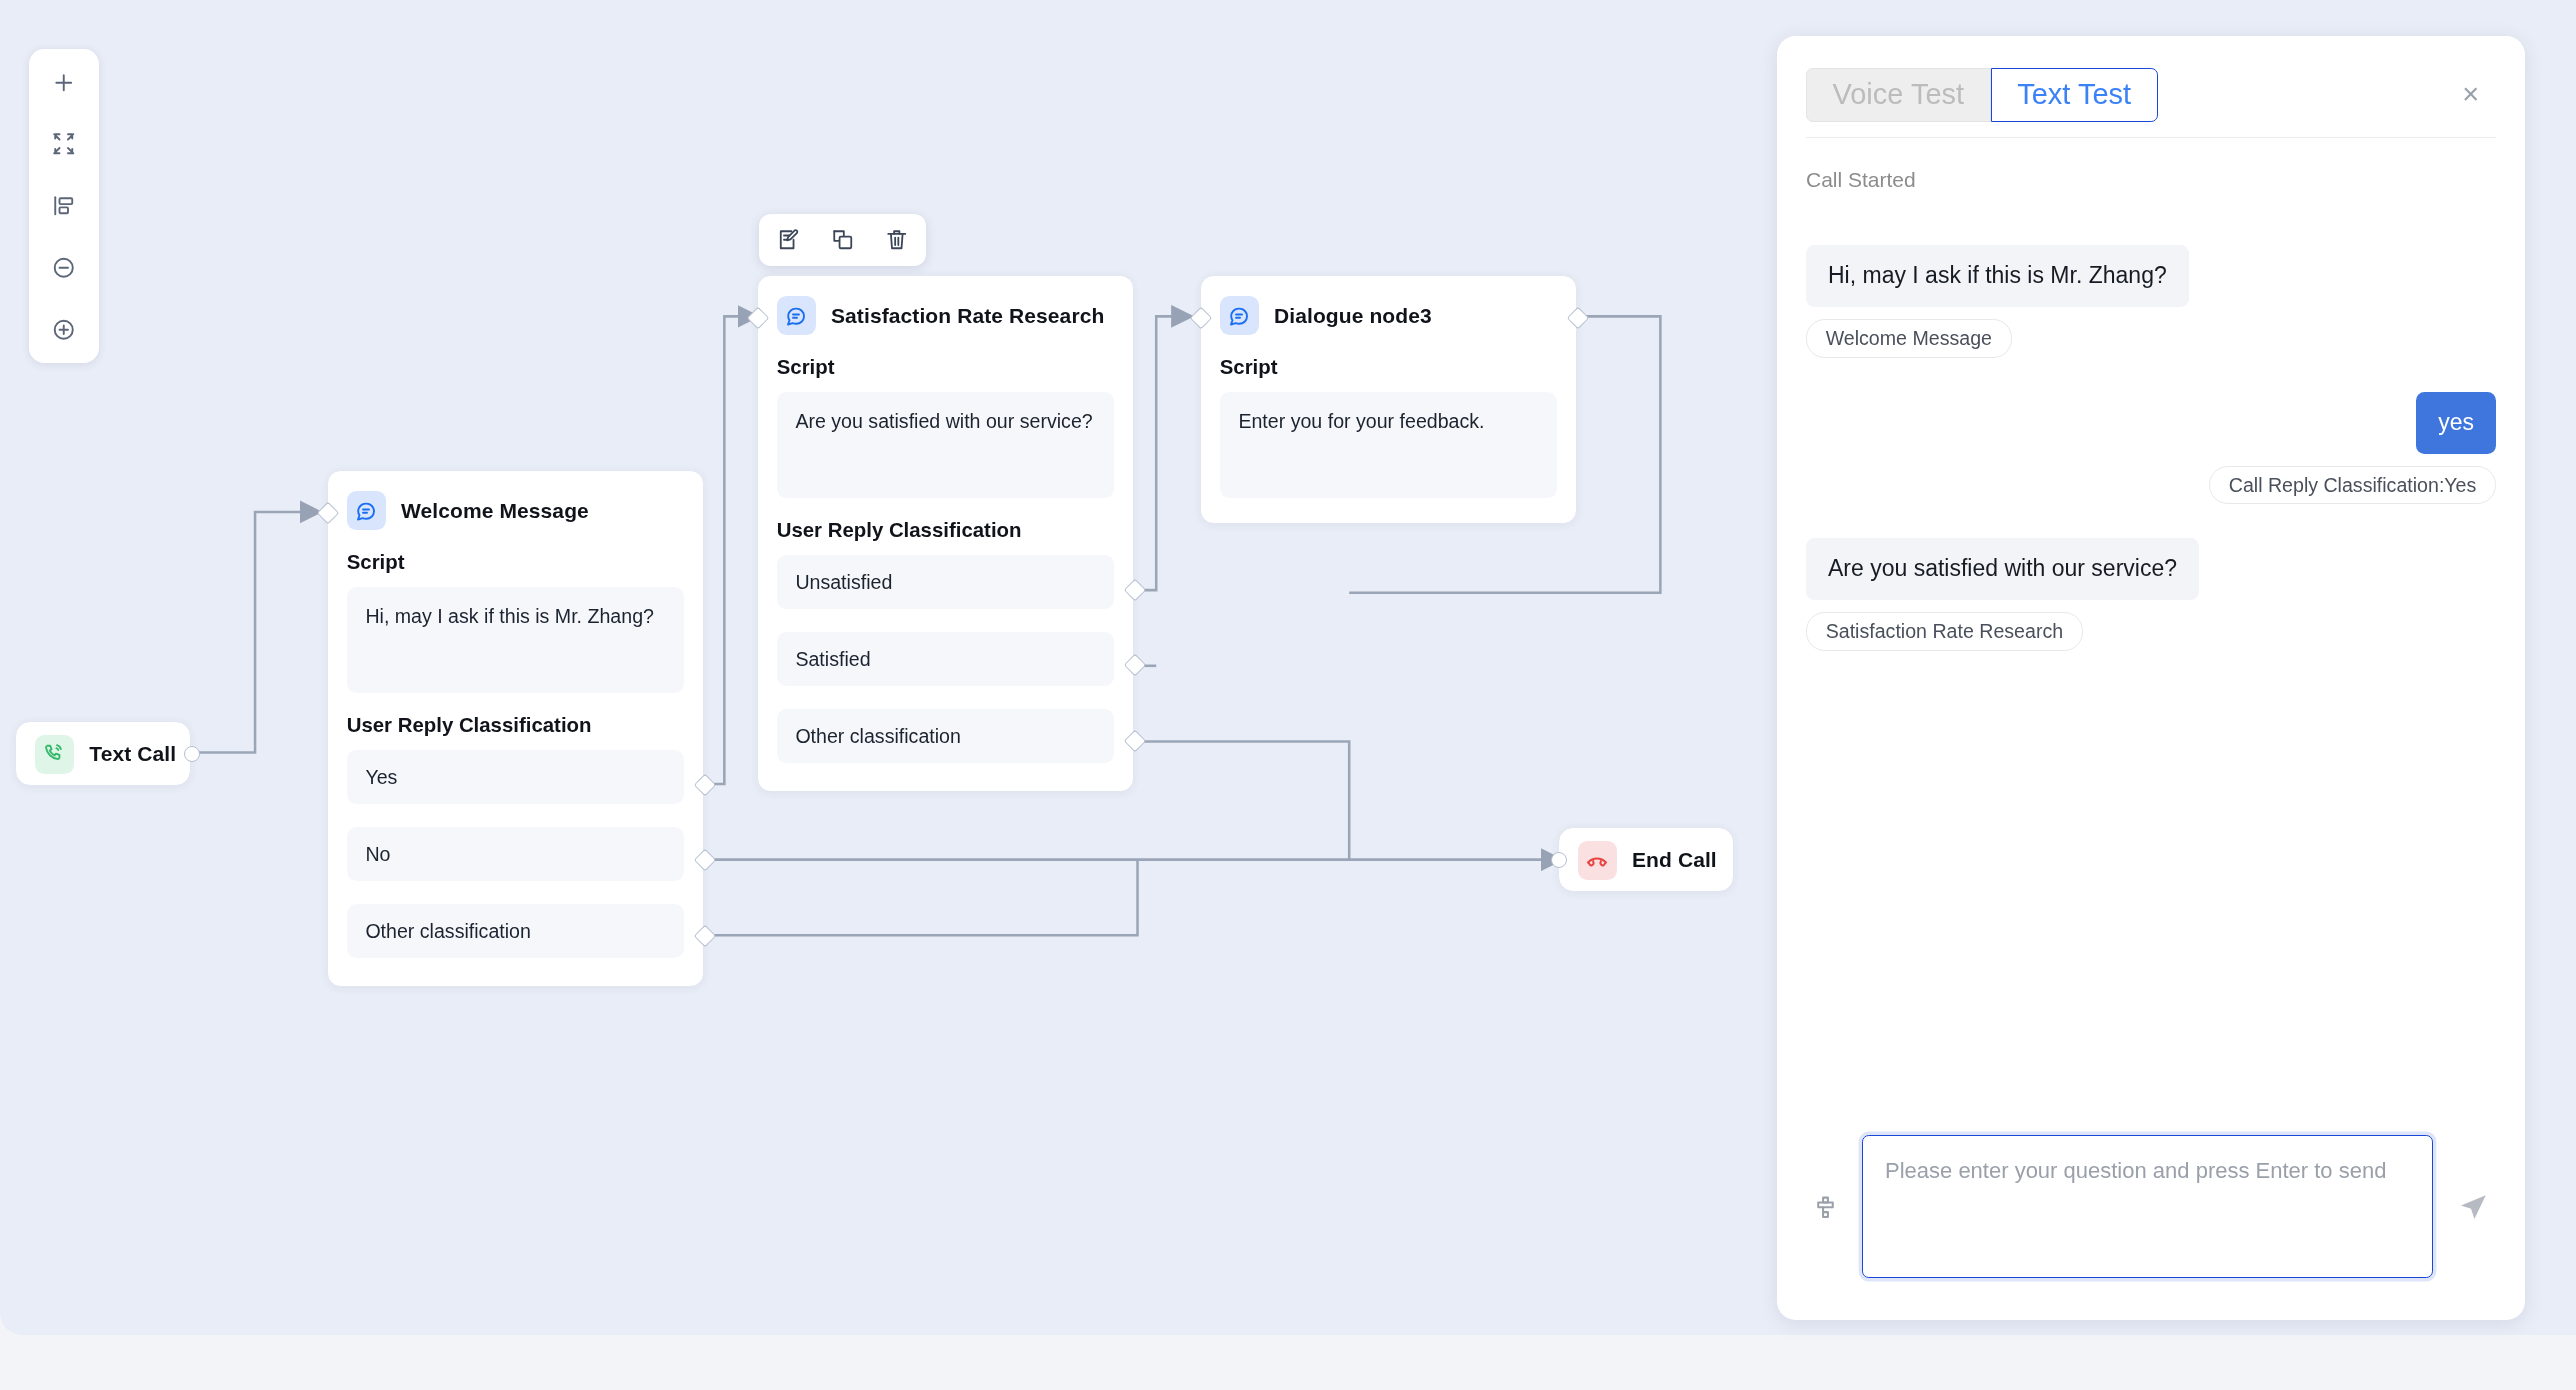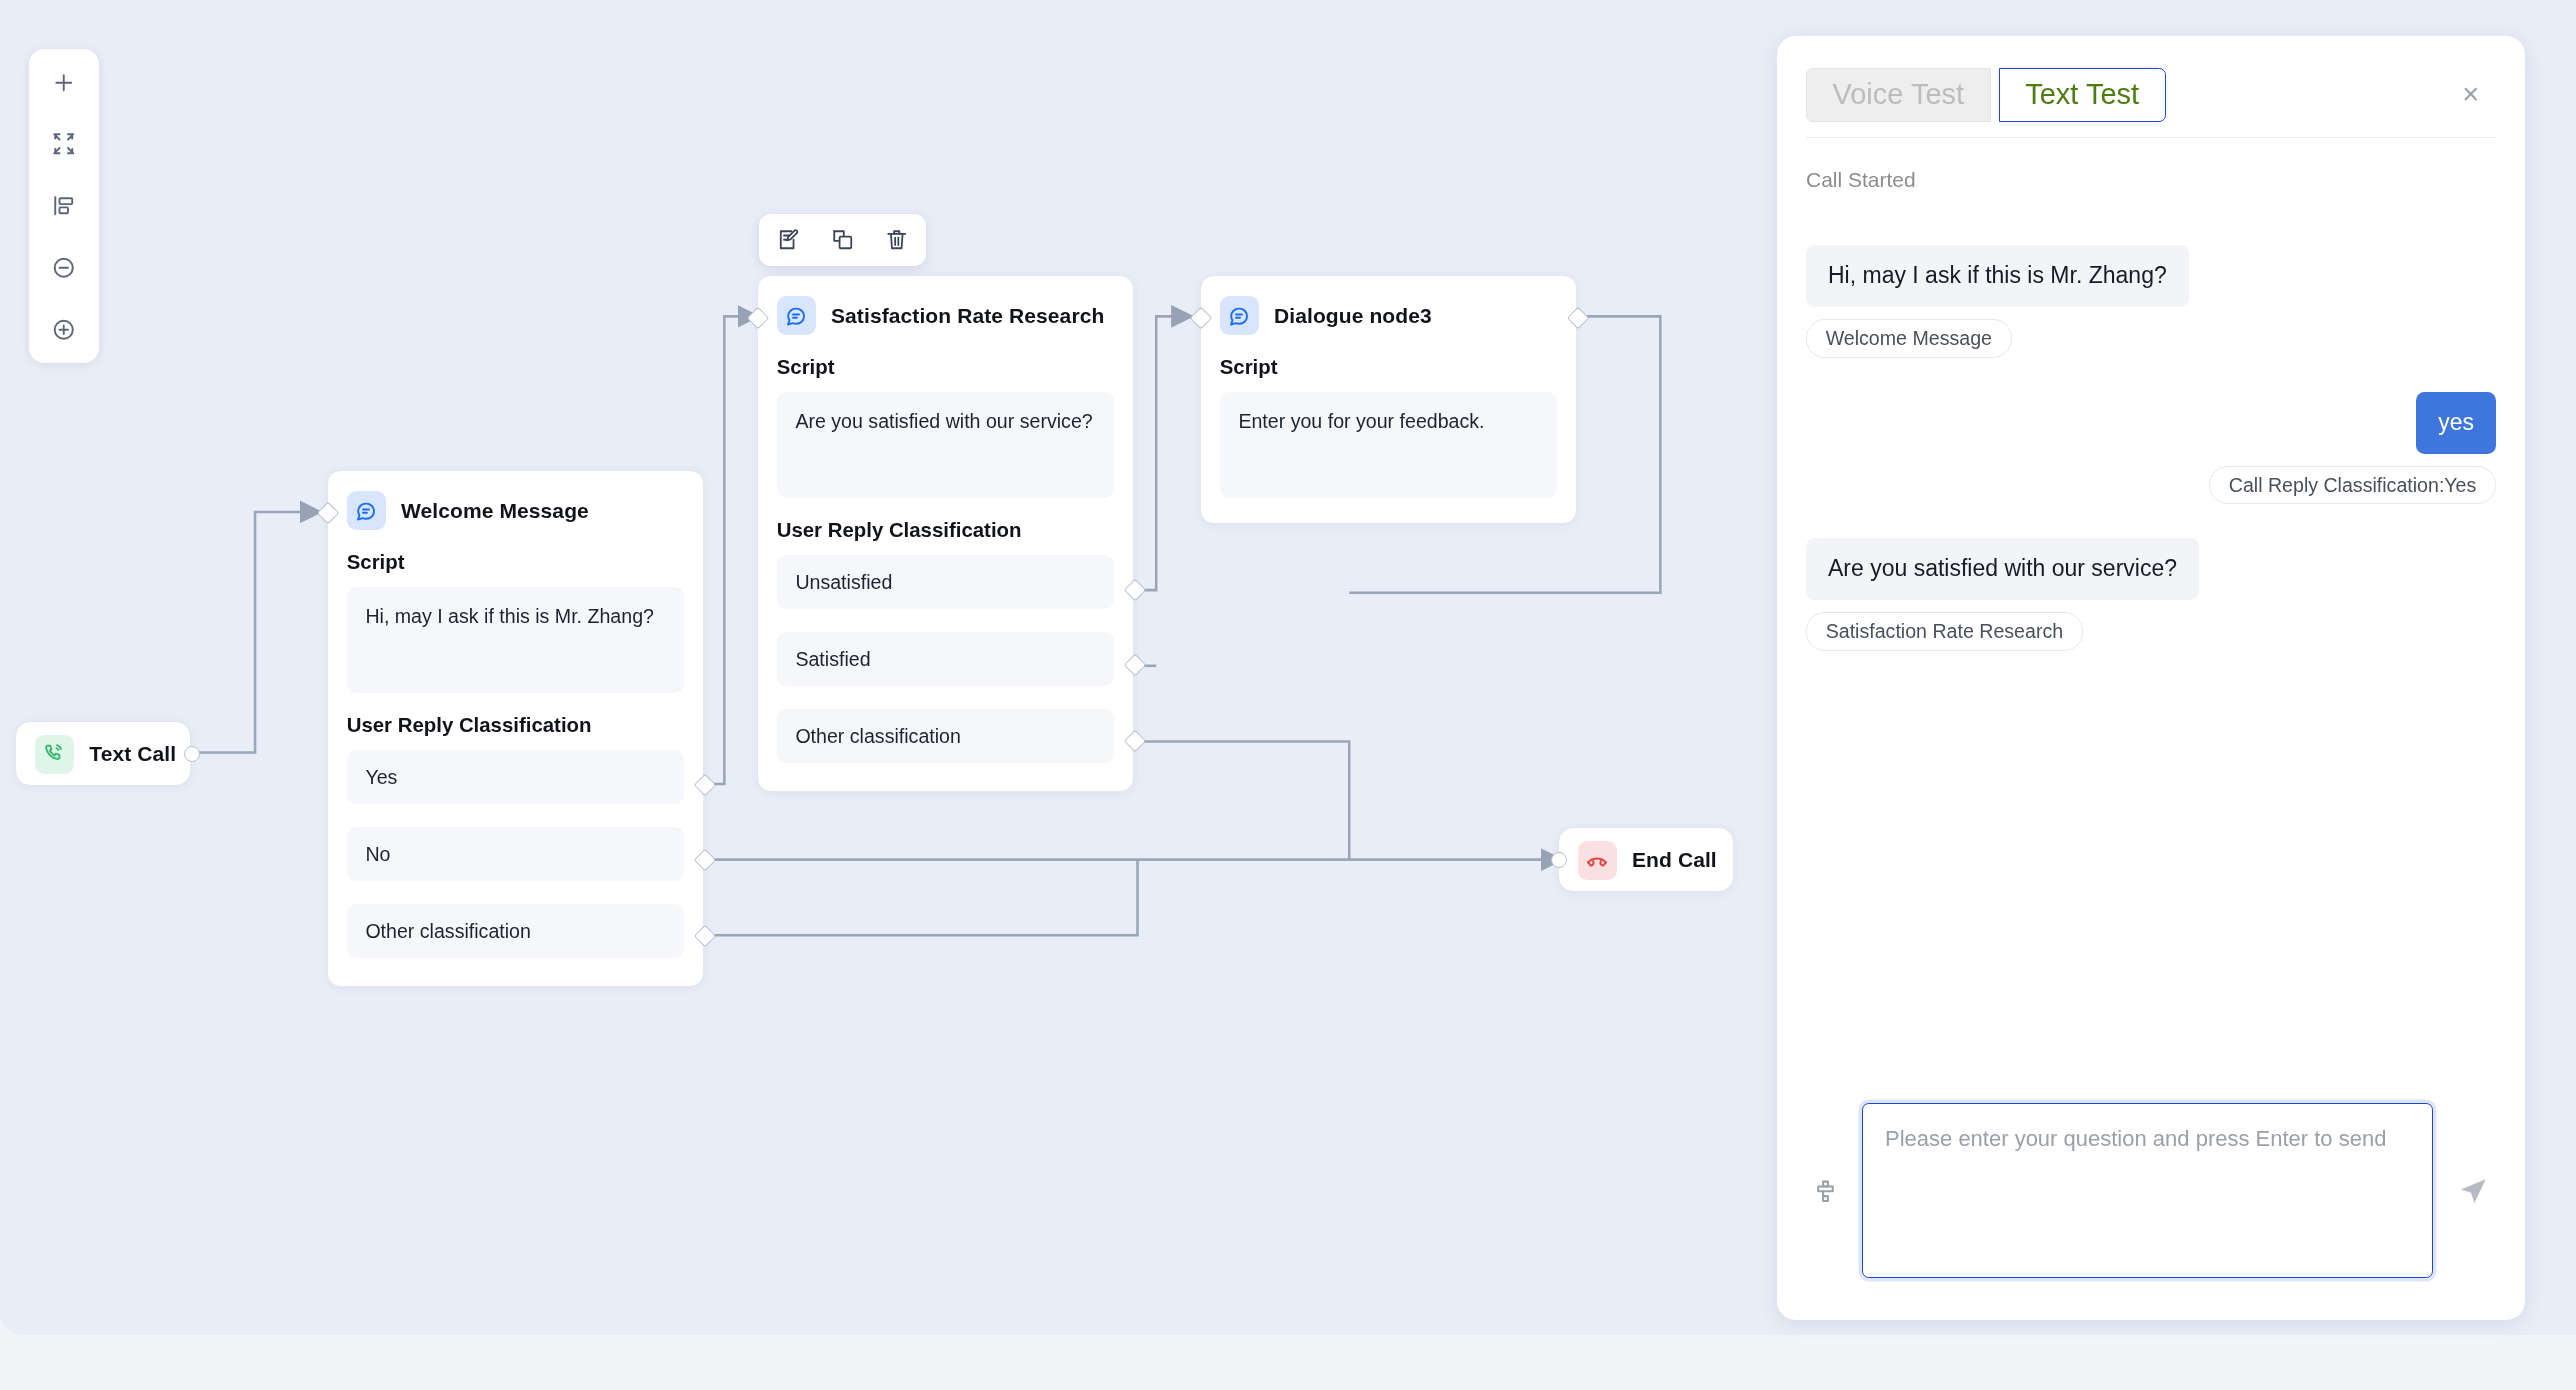--- a/index.html
+++ b/index.html
@@ -116,21 +116,21 @@
   .seg { display: flex; }
   .seg-btn {
     height: 54px; padding: 0 25.5px;
     display: flex; align-items: center; justify-content: center;
     font-size: 29px; cursor: pointer;
     border: 0.9px solid #dcdfe6;
   }
   .seg-btn:first-child { border-radius: 6.8px 0 0 6.8px; }
   .seg-btn:last-child  { border-radius: 0 6.8px 6.8px 0; }
   .seg-btn.inactive { background: #eeeeee; color: #bcbcbc; border-color: #e4e4e4; }
-  .seg-btn.active   { background: #ffffff; color: #4d7c0f; border: 1.7px solid #1a46d8; margin-left: 8px; }
+  .seg-btn.active   { background: #ffffff; color: #3b82f6; border: 1.7px solid #1a46d8; }
   .panel-close {
     font-size: 29px; color: #9aa0aa; cursor: pointer;
     width: 37px; height: 37px; display: flex; align-items: center; justify-content: center;
     margin-right: 6.8px;
   }
   .panel-divider { height: 0.9px; background: #ececec; margin: 8.5px 0 0 0; }
 
   .chat { flex: 1; padding: 31px 0 0 0; overflow: hidden; }
   .call-started {
     text-align: left; font-size: 21px; color: #8c8c8c; margin-bottom: 53px;
@@ -154,21 +154,21 @@
   .composer {
     display: flex; align-items: center; gap: 17px;
     padding: 0 0 39px 0;
   }
   .brush-btn {
     width: 39px; height: 39px; color: #9aa0aa; cursor: pointer;
     display: flex; align-items: center; justify-content: center; flex: 0 0 auto;
   }
   .input-wrap { flex: 1; }
   .chat-input {
-    width: 100%; height: 175px; resize: none;
+    width: 100%; height: 143px; resize: none;
     border: 1.7px solid #1a46d8; border-radius: 6.8px;
     padding: 18.7px 22px; font-size: 22px; line-height: 1.45;
     color: #1c2330; font-family: "Liberation Sans", sans-serif;
     outline: none; background: #fff;
     box-shadow: 0 0 0 3.4px rgba(26,70,216,.14);
   }
   .chat-input::placeholder { color: #9aa0aa; }
   .send-btn {
     width: 46px; height: 46px; color: #a9aeb8; cursor: pointer;
     display: flex; align-items: center; justify-content: center; flex: 0 0 auto;

